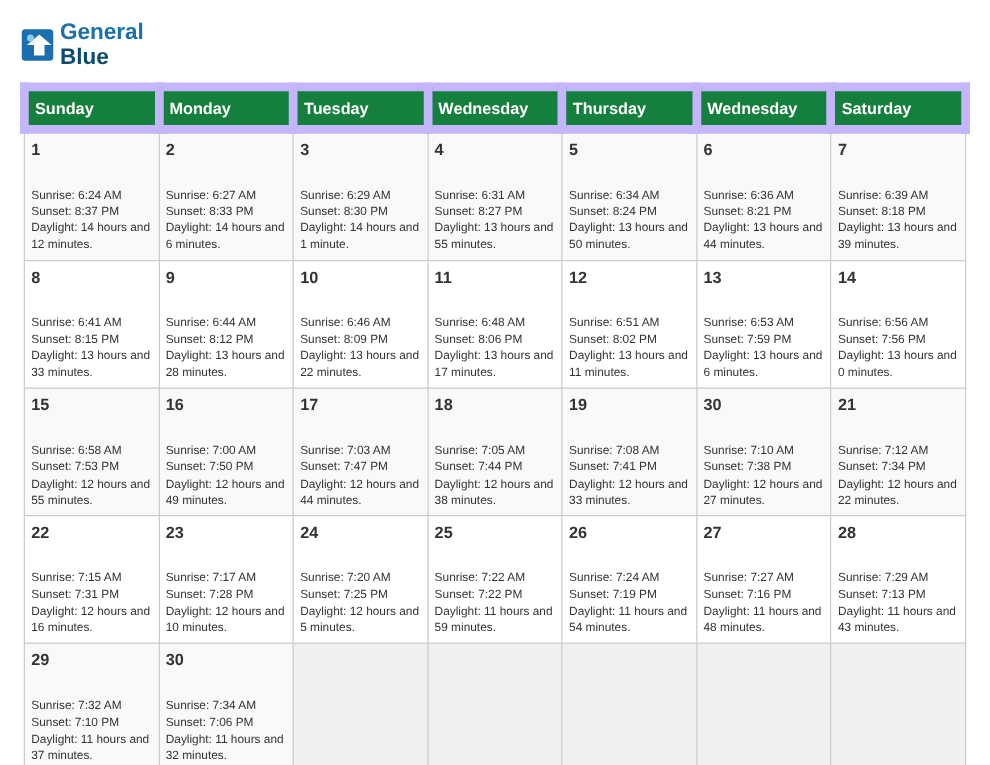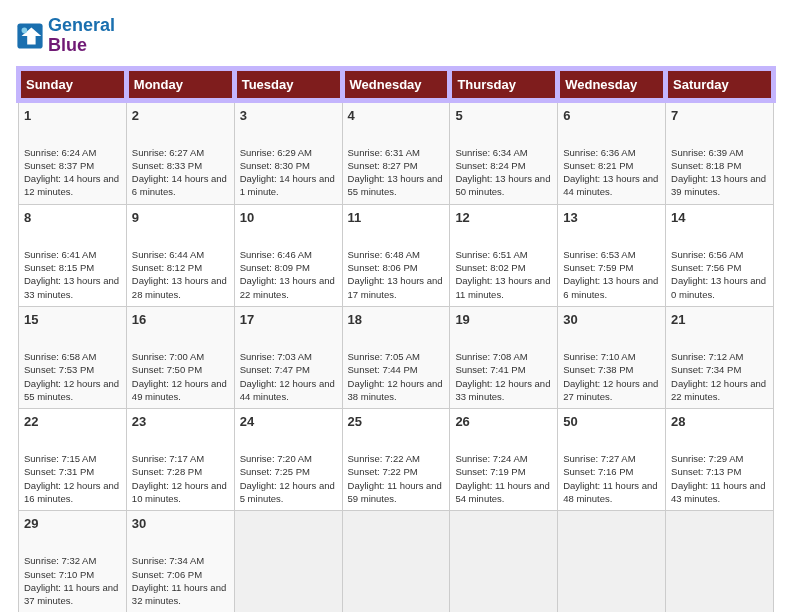--- a/index.html
+++ b/index.html
@@ -44,27 +44,27 @@
     .subtitle {
       font-size: 14px;
       color: #555;
     }
     table {
       width: 100%;
       border-collapse: collapse;
       table-layout: fixed;
     }
     thead tr th {
-      background-color: #7f1d1d;
+      background-color: #15803d;
       color: #fff;
       text-align: left;
       padding: 6px 5px;
       font-size: 13px;
       font-weight: bold;
-      border: 5px solid #c4b5fd;
+      border: 7px solid #c4b5fd;
     }
     tbody tr td {
       vertical-align: top;
       border: 1px solid #ccc;
       padding: 5px 5px;
       font-size: 10px;
       color: #333;
       min-height: 80px;
       height: 90px;
       background: #fff;
@@ -93,21 +93,21 @@
 
 <div class="header-area">
   <div class="logo">
     <svg class="logo-icon" viewBox="0 0 40 40">
       <rect x="2" y="2" width="36" height="36" rx="4" fill="#1a6faf"></rect>
       <polygon points="22,8 36,20 28,20 28,32 16,32 16,20 8,20" fill="white"></polygon>
       <circle cx="12" cy="12" r="4" fill="#87ceeb"></circle>
     </svg>
     <div>
       <div class="logo-text"><span>General</span></div>
-      <div class="logo-text"><span style="color:#701a75;font-weight:bold;">Blue</span></div>
+      <div class="logo-text"><span style="color:#0c4a6e;font-weight:bold;">Blue</span></div>
     </div>
   </div>
 </div>
 
 <table>
   <thead>
     <tr>
     <th>Sunday</th>
         <th>Monday</th>
         <th>Tuesday</th>
@@ -301,21 +301,21 @@
 and 59 minutes.</div>
         </td>
         <td>
           <span class="day-num">26</span>
           <div class="day-info">Sunrise: 7:24 AM
 Sunset: 7:19 PM
 Daylight: 11 hours
 and 54 minutes.</div>
         </td>
         <td>
-          <span class="day-num">50</span>
+          <span class="day-num">27</span>
           <div class="day-info">Sunrise: 7:27 AM
 Sunset: 7:16 PM
 Daylight: 11 hours
 and 48 minutes.</div>
         </td>
         <td>
           <span class="day-num">28</span>
           <div class="day-info">Sunrise: 7:29 AM
 Sunset: 7:13 PM
 Daylight: 11 hours

